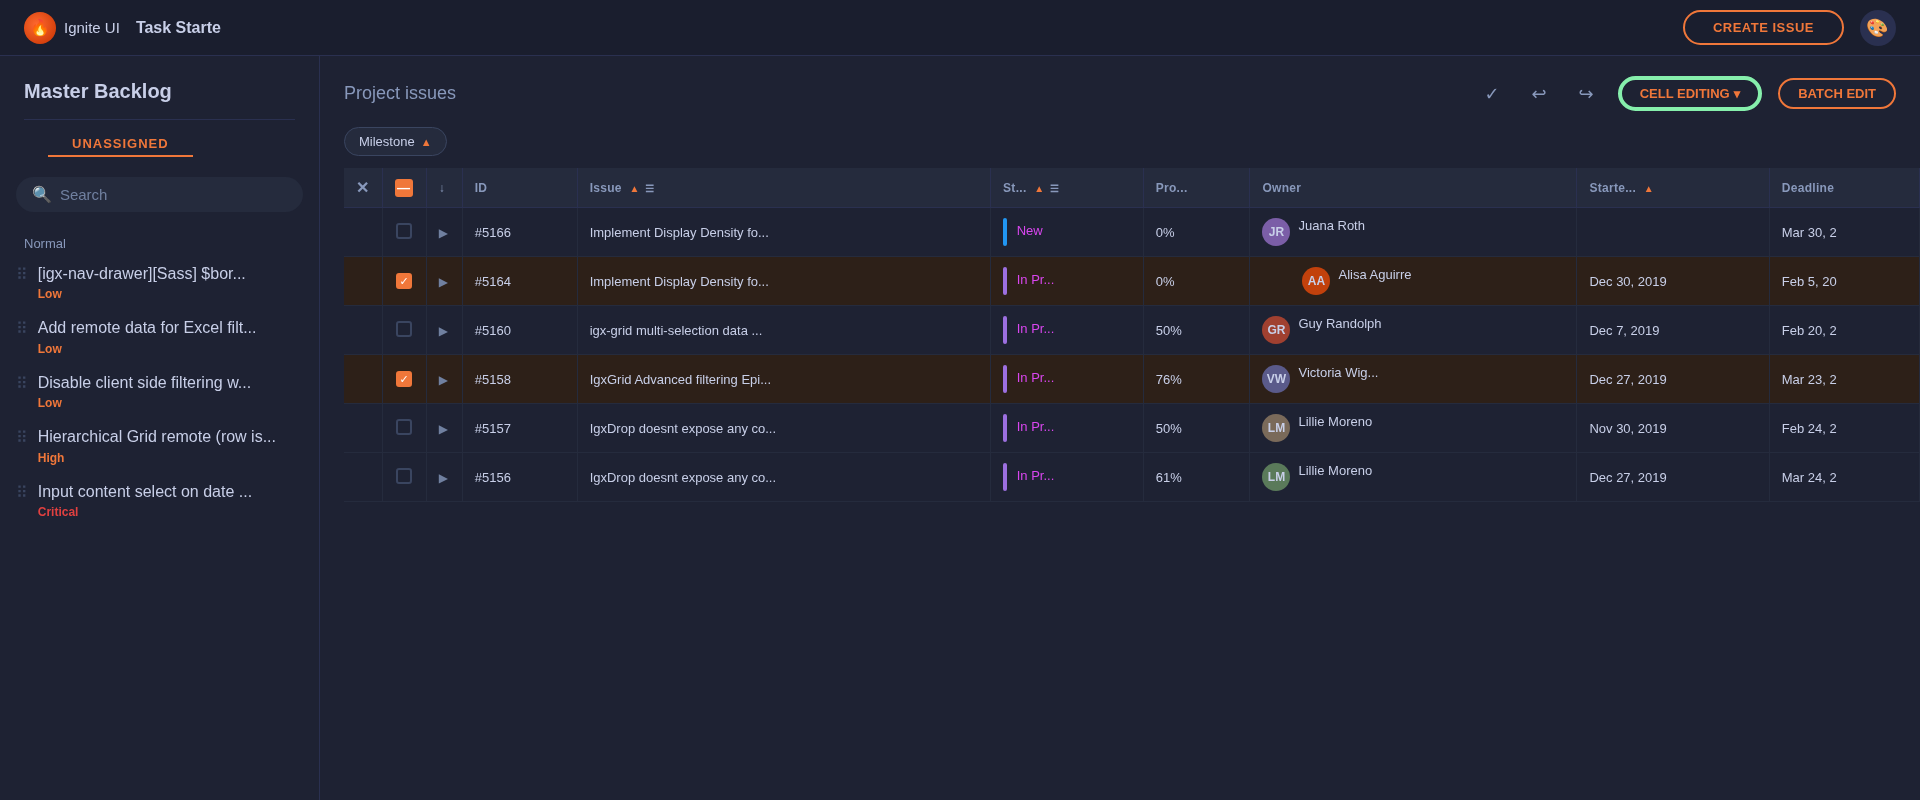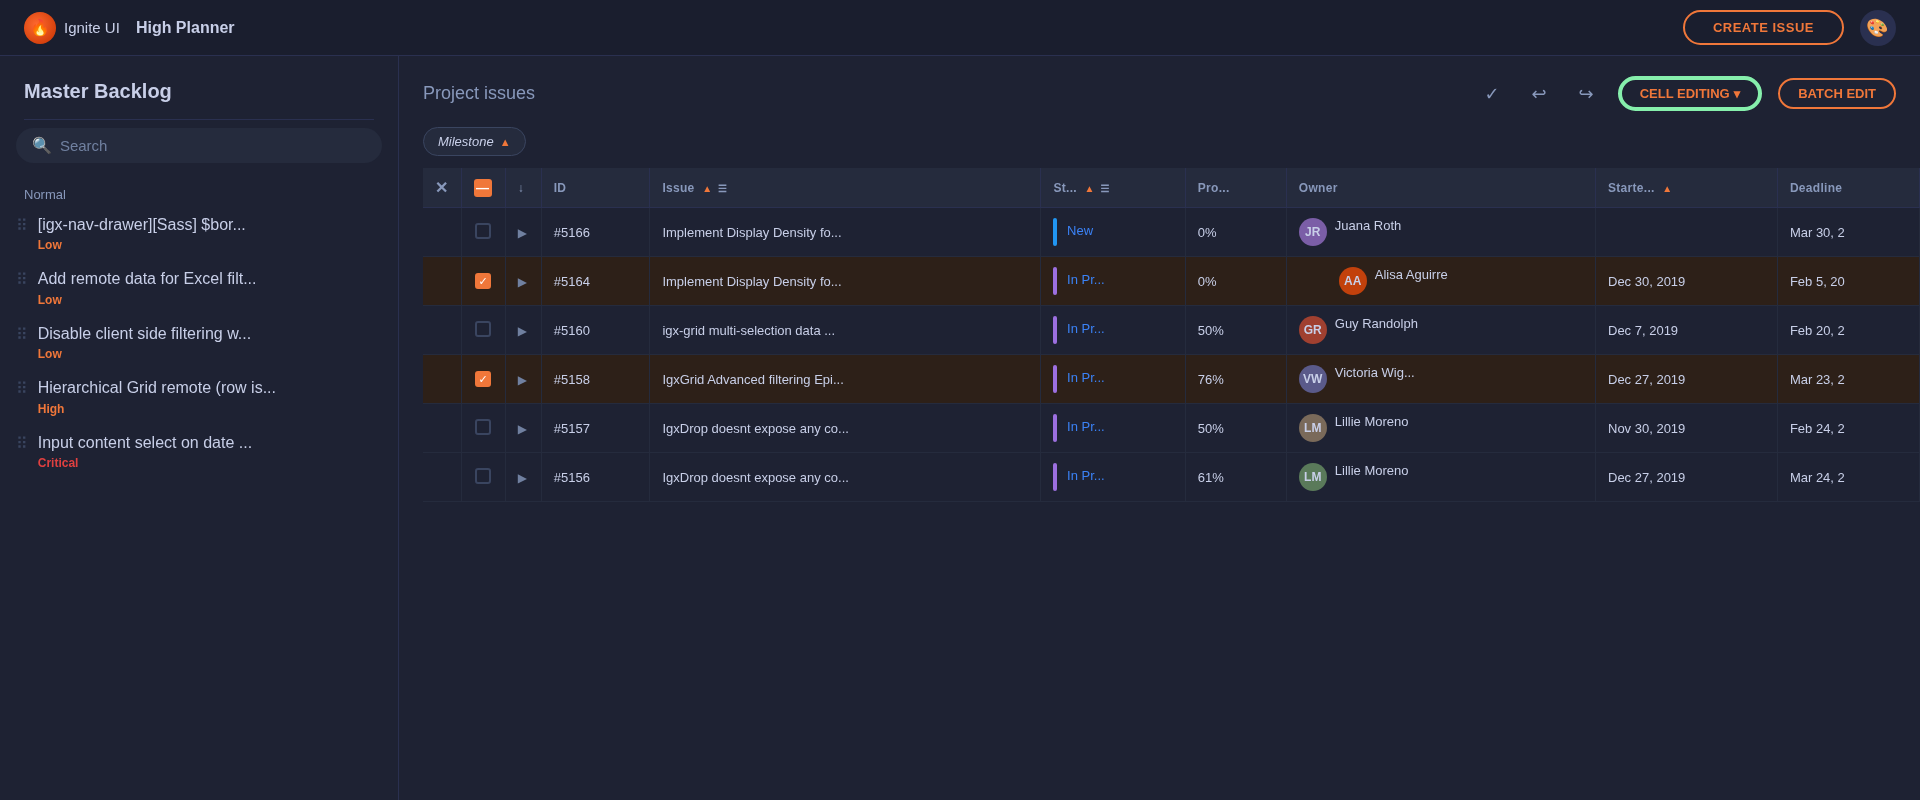--- a/index.html
+++ b/index.html
@@ -69,21 +69,21 @@
 
     
     .main-layout {
       display: flex;
       flex: 1;
       overflow: hidden;
     }
 
     
     .sidebar {
-      width: 399px;
+      width: 320px;
       background: #1e2233;
       border-right: 1px solid #2a3050;
       display: flex;
       flex-direction: column;
       flex-shrink: 0;
       padding: 24px 0 0 0;
     }
     .sidebar-title {
       font-size: 20px;
       font-weight: 700;
@@ -215,21 +215,20 @@
       cursor: pointer;
     }
 
     
     .filter-row {
       padding: 4px 24px 12px 24px;
       display: flex;
       align-items: center;
       gap: 8px;
       flex-shrink: 0;
-      font-style: italic;
     }
     .filter-chip {
       display: flex;
       align-items: center;
       gap: 6px;
       background: #252b3d;
       border: 1px solid #3a4560;
       border-radius: 20px;
       padding: 6px 14px;
       font-size: 13px;
@@ -303,21 +302,21 @@
       display: inline-block;
       width: 4px;
       height: 28px;
       border-radius: 2px;
       margin-right: 6px;
       vertical-align: middle;
     }
     .status-blue { background: #2196f3; }
     .status-purple { background: #9c6fe0; }
 
-    .status-text { color: #3b82f6; font-size: 13px; }
+    .status-text { color: #d946ef; font-size: 13px; }
 
     .owner-cell {
       display: flex;
       gap: 8px;
     }
     .owner-avatar {
       width: 28px; height: 28px;
       border-radius: 50%;
       object-fit: cover;
       background: #3a4560;
@@ -352,31 +351,34 @@
     ::-webkit-scrollbar-thumb { background: #3a4560; border-radius: 3px; }
   </style>
 </head>
 <body>
 
 <nav class="topnav">
   <div class="topnav-logo">
     <div class="logo-icon">🔥</div>
     <span class="topnav-brand">Ignite UI</span>
   </div>
-  <span class="topnav-title" style="margin-left:16px;">High Planner</span>
+  <span class="topnav-title" style="margin-left:16px;">Task Starte</span>
   <div class="topnav-spacer"></div>
   <button class="btn-create-issue">CREATE ISSUE</button>
   <div class="avatar-icon">🎨</div>
 </nav>
 
 <div class="main-layout">
 
   <aside class="sidebar">
     <div class="sidebar-title">Master Backlog</div>
     <div class="sidebar-divider"></div>
+    <div style="padding: 0 24px;">
+      <div class="sidebar-section-label">UNASSIGNED</div>
+    </div>
     <div class="sidebar-search-wrap">
       <div class="sidebar-search">
         <span class="search-ico">🔍</span>
         <input type="text" placeholder="Search" style="">
       </div>
     </div>
     <div class="sidebar-items">
       <div class="sidebar-group-label">Normal</div>
 
     <div class="sidebar-item">

